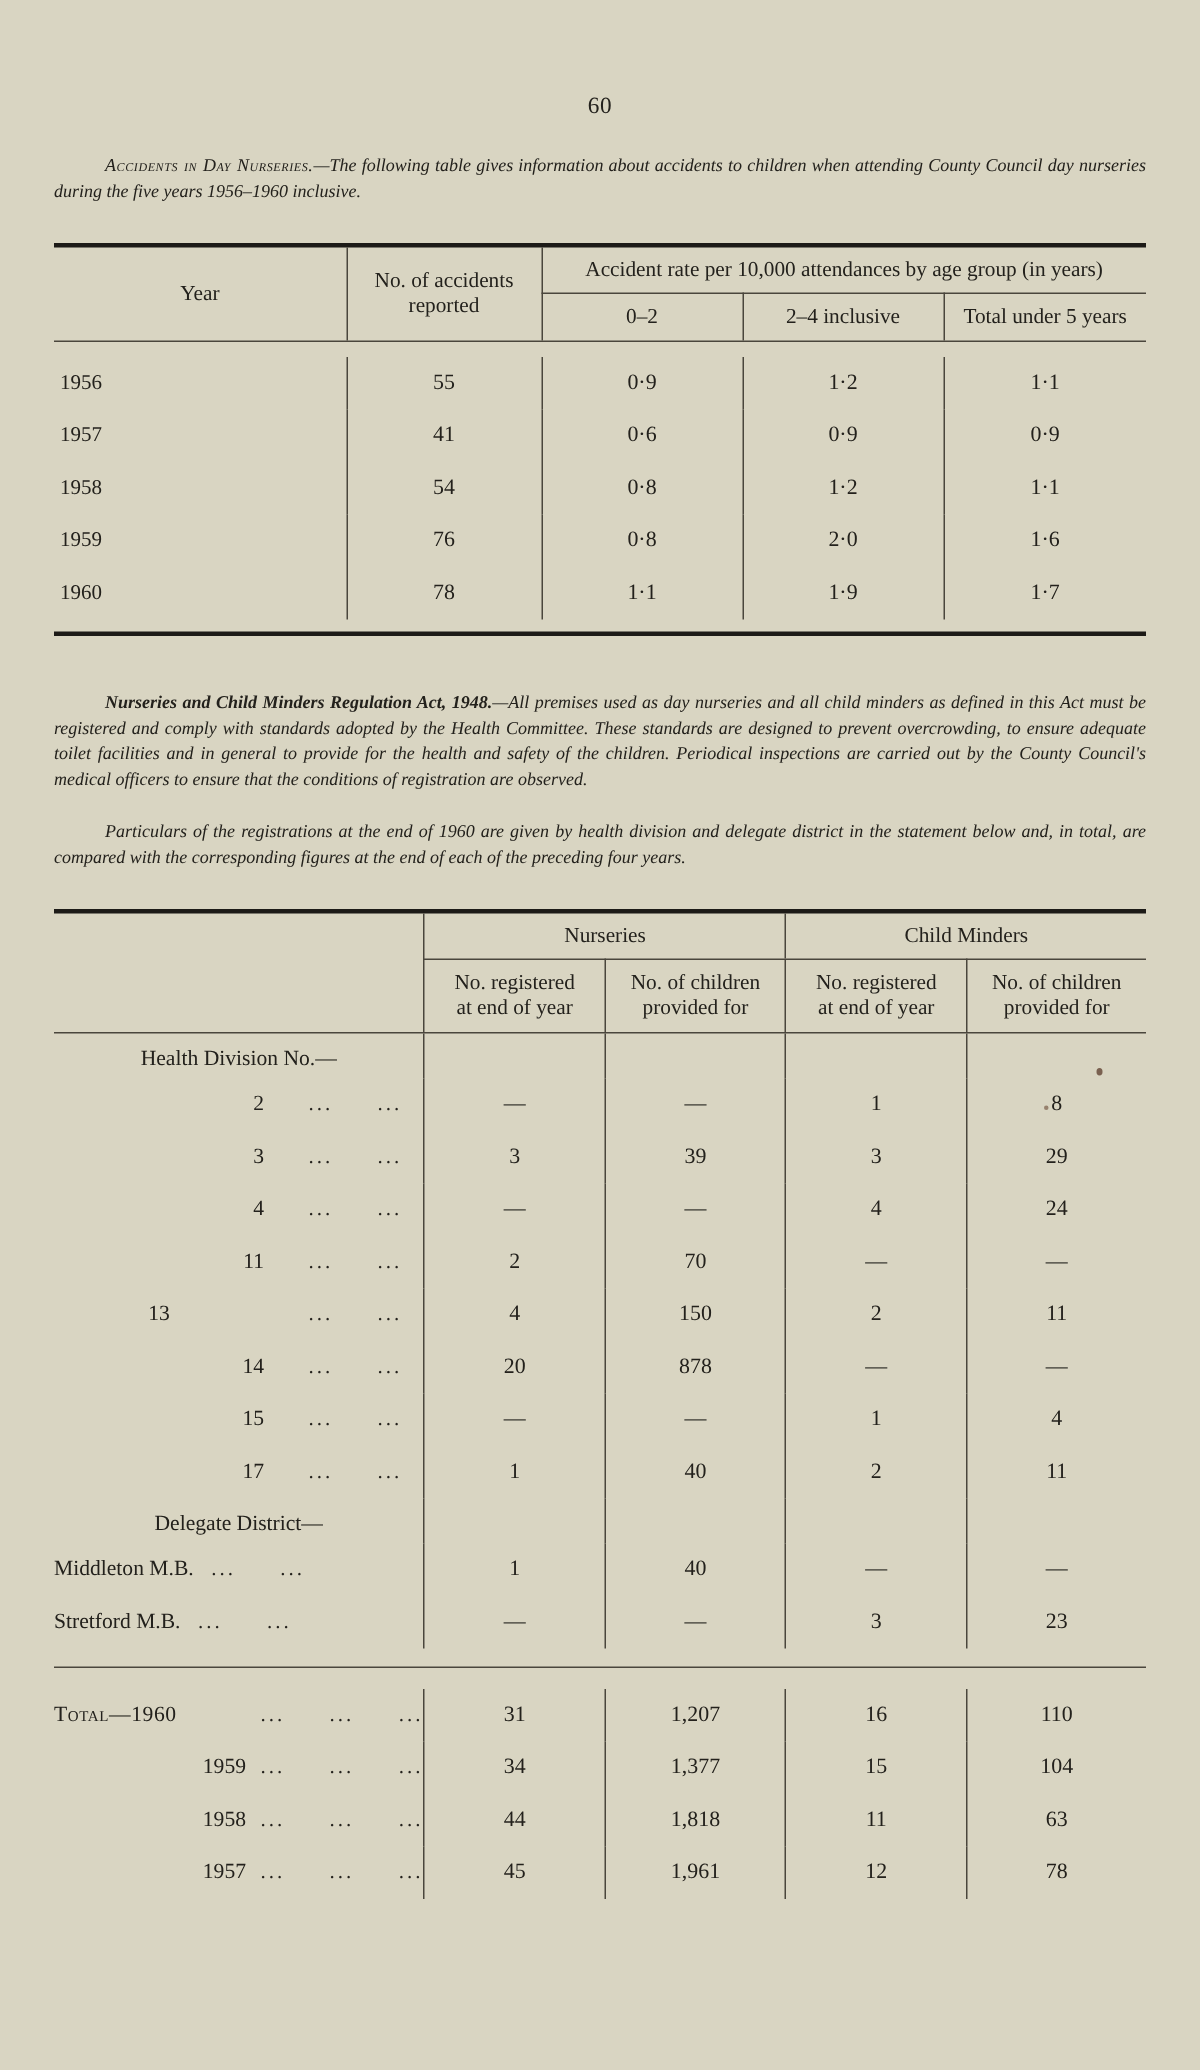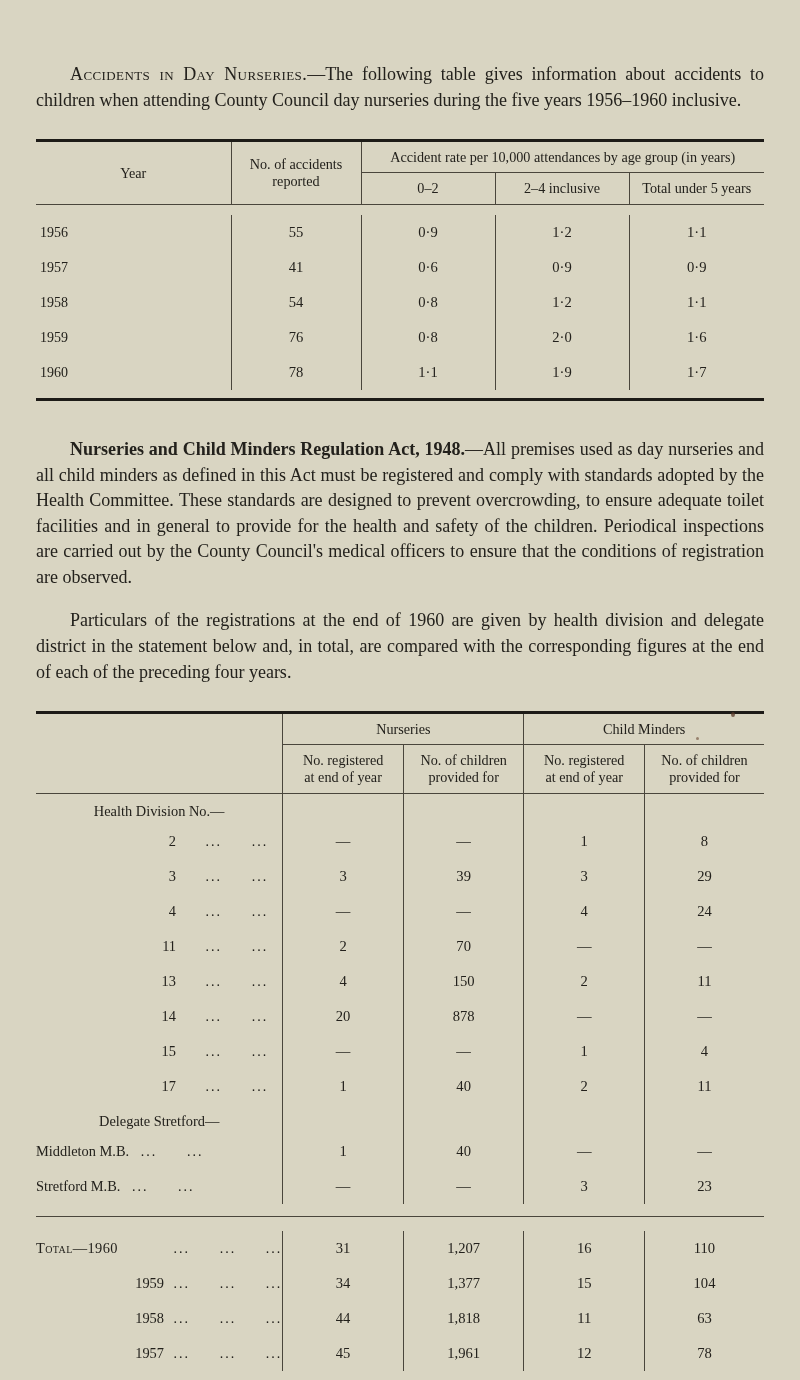--- a/index.html
+++ b/index.html
@@ -29,27 +29,28 @@
     top: 62px;
     width: 728px;
   }
   .folio {
     text-align: center;
     font-size: 15.5px;
     letter-spacing: 0.5px;
     margin-bottom: 22px;
   }
   p.body {
-    font-size: 18px;
+    font-size: 12px;
     line-height: 1.42;
     text-align: justify;
     margin: 0 0 4px 0;
     text-indent: 34px;
     -webkit-hyphens: none;
     hyphens: none;
+    font-style: italic;
   }
   .runin {
     font-weight: bold;
   }
   .smallcaps {
     font-variant: small-caps;
     letter-spacing: 0.4px;
   }
   .gap-sm { height: 14px; }
   .gap-md { height: 22px; }
@@ -149,20 +150,21 @@
     border-radius: 50%;
     opacity: 0.6;
   }
 </style>
 </head>
 <body>
 
 <div class="page">
   <div class="content">
 
+    <div class="folio">60</div>
 
     <p class="body"><span class="smallcaps">Accidents in Day Nurseries.</span><span>—</span><span>The following table gives information about accidents to children when attending County Council day nurseries during the five years 1956–1960 inclusive.</span></p>
 
     <div class="gap-md"></div>
 
     <div class="rule-thick"></div>
     <table class="tbl t1">
       <colgroup>
         <col class="c1">
           <col class="c2">
@@ -336,21 +338,21 @@
             <span class="leaders" style="margin-left:26px;">...</span>
             <span class="leaders" style="margin-left:26px;">...</span>
           </td>
           <td class="num vl">2</td>
           <td class="num vl">70</td>
           <td class="num vl">—</td>
           <td class="num vl">—</td>
         </tr>
         <tr>
           <td class="lbl">
-            <span style="display:inline-block;width:140px;text-align:right;">13</span>
+            <span style="display:inline-block;width:140px;text-align:center;">13</span>
             <span class="leaders" style="margin-left:26px;">...</span>
             <span class="leaders" style="margin-left:26px;">...</span>
           </td>
           <td class="num vl">4</td>
           <td class="num vl">150</td>
           <td class="num vl">2</td>
           <td class="num vl">11</td>
         </tr>
         <tr>
           <td class="lbl">
@@ -380,21 +382,21 @@
             <span class="leaders" style="margin-left:26px;">...</span>
             <span class="leaders" style="margin-left:26px;">...</span>
           </td>
           <td class="num vl">1</td>
           <td class="num vl">40</td>
           <td class="num vl">2</td>
           <td class="num vl">11</td>
         </tr>
 
         <tr>
-          <td class="sect">Delegate Stretford—</td>
+          <td class="sect">Delegate District—</td>
           <td class="vl rowdiv"></td>
           <td class="vl rowdiv"></td>
           <td class="vl rowdiv"></td>
           <td class="vl rowdiv"></td>
         </tr>
 
         <tr>
           <td class="lbl indent2">
             <span>Middleton M.B.</span>
             <span class="leaders" style="margin-left:8px;">...</span>

